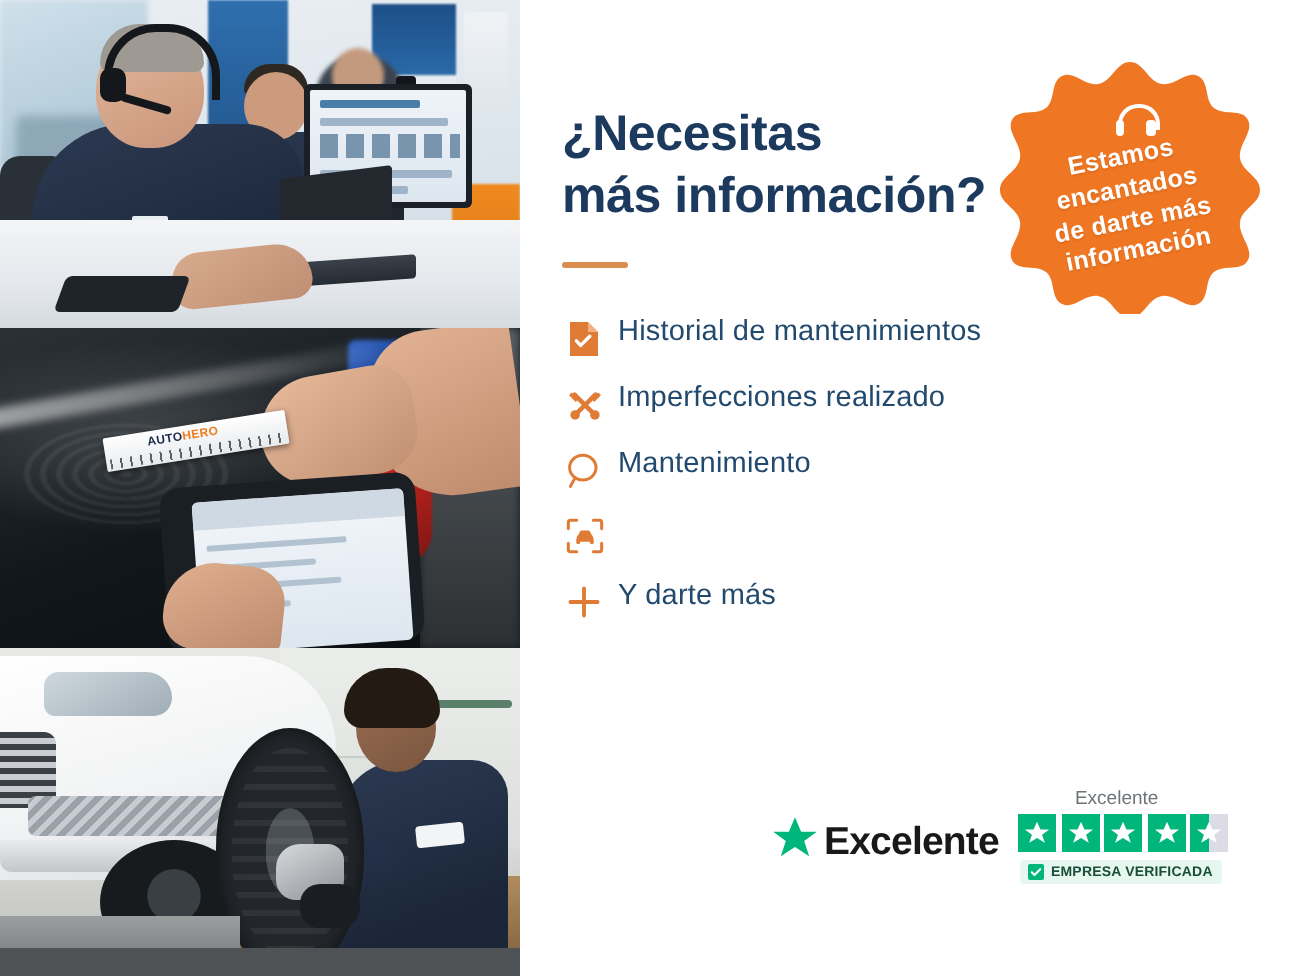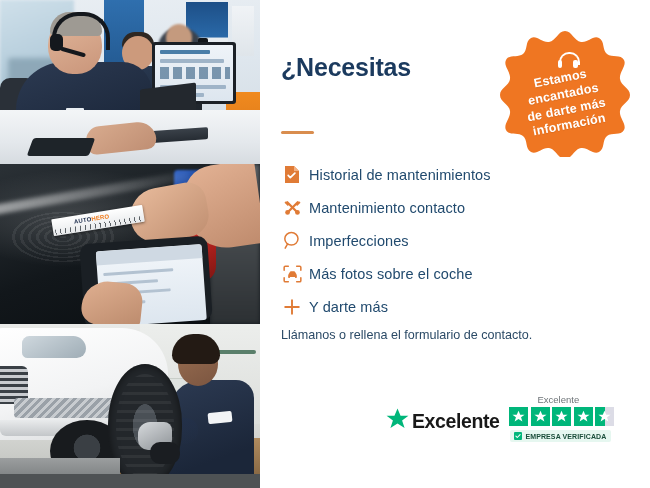--- a/index.html
+++ b/index.html
@@ -482,21 +482,20 @@
     position: absolute;
     left: 15px;
     top: 158px;
     width: 360px;
     list-style: none;
     margin: 0;
     padding: 0;
   }
   .feature {
     display: flex;
-    align-items: center;
     height: 33px;
   }
   .feature .icon {
     width: 34px;
     flex: 0 0 34px;
     height: 22px;
     display: flex;
     align-items: center;
     justify-content: center;
     color: #e07b36;
@@ -697,20 +696,21 @@
         <div class="p3-floor"></div>
       </div>
     </div>
 
   </div>
 
   <div class="content">
 
     <h1 class="heading">
       <span class="l1">¿Necesitas</span>
+      <span class="l2">más información?</span>
     </h1>
 
     <div class="divider"></div>
 
     <div class="badge">
       <svg viewBox="0 0 130 130" width="130" height="130" aria-hidden="true">
         <path fill="#ef7622" d="
           M65 4
           C72 4 74 14 81 15 C88 16 93 8 99 11 C105 14 102 23 107 27
           C112 31 121 27 124 33 C127 39 119 45 120 52 C121 59 130 61 130 68
@@ -753,64 +753,62 @@
             <g stroke="#e07b36" stroke-width="2.4" stroke-linecap="round">
               <path d="M4.5 4.5 L15 15"></path>
               <path d="M15.5 4.5 L5 15"></path>
             </g>
             <path d="M3 3.4 L6.6 6.9 L5.1 8.4 L1.6 4.9 Z" fill="#e07b36"></path>
             <path d="M17 3.4 L13.4 6.9 L14.9 8.4 L18.4 4.9 Z" fill="#e07b36"></path>
             <circle cx="15.2" cy="15.2" r="2.5" fill="#e07b36"></circle>
             <circle cx="4.8" cy="15.2" r="2.5" fill="#e07b36"></circle>
           </svg>
         </span>
-        <span class="label">Mantenimiento contacto</span>
+        <span class="label">Imperfecciones realizado</span>
       </li>
 
       <li class="feature">
         <span class="icon">
           <svg width="18" height="19" viewBox="0 0 18 19">
             <ellipse cx="8.4" cy="7.8" rx="6.6" ry="6.2" fill="none" stroke="#e07b36" stroke-width="1.5"></ellipse>
             <path d="M4.6 12.8 L2.2 17.2" stroke="#e07b36" stroke-width="1.5" stroke-linecap="round"></path>
           </svg>
         </span>
-        <span class="label">Imperfecciones</span>
+        <span class="label">Mantenimiento</span>
       </li>
 
       <li class="feature">
         <span class="icon">
           <svg width="19" height="18" viewBox="0 0 20 19">
             <g stroke="#e07b36" stroke-width="1.6" fill="none" stroke-linecap="round">
               <path d="M1.2 5.6V2.4c0-.7.5-1.2 1.2-1.2h3.2"></path>
               <path d="M18.8 5.6V2.4c0-.7-.5-1.2-1.2-1.2h-3.2"></path>
               <path d="M1.2 13.4v3.2c0 .7.5 1.2 1.2 1.2h3.2"></path>
               <path d="M18.8 13.4v3.2c0 .7-.5 1.2-1.2 1.2h-3.2"></path>
             </g>
             <path d="M5.4 11.8c0-1.3.5-2.4 1.1-3l.7-1.4c.2-.5.7-.8 1.2-.8h3.2c.5 0 1 .3 1.2.8l.7 1.4c.6.6 1.1 1.7 1.1 3v1.2c0 .4-.3.7-.7.7h-.6a.7.7 0 0 1-.7-.7v-.4H7.4v.4c0 .4-.3.7-.7.7h-.6a.7.7 0 0 1-.7-.7z" fill="#e07b36"></path>
           </svg>
         </span>
-        <span class="label">Más fotos sobre el coche</span>
       </li>
 
       <li class="feature">
         <span class="icon">
           <svg width="18" height="18" viewBox="0 0 18 18">
             <g stroke="#e07b36" stroke-width="1.9" stroke-linecap="round">
               <path d="M9 2.2 V15.8"></path>
               <path d="M2.2 9 H15.8"></path>
             </g>
           </svg>
         </span>
         <span class="label">Y darte más</span>
       </li>
 
     </ul>
 
     <p class="contact">
-      <span>Llámanos o rellena el formulario de contacto.</span>
     </p>
 
   </div>
 
   <div class="trustpilot">
 
     <div class="tp-logo">
       <span>
         <svg width="23" height="22" viewBox="0 0 24 23">
           <path fill="#00b67a" d="M12 0.6 L15.2 8.2 L23.4 8.2 L16.8 13.1 L19.4 21 L12 16.2 L4.6 21 L7.2 13.1 L0.6 8.2 L8.8 8.2 Z"></path>

